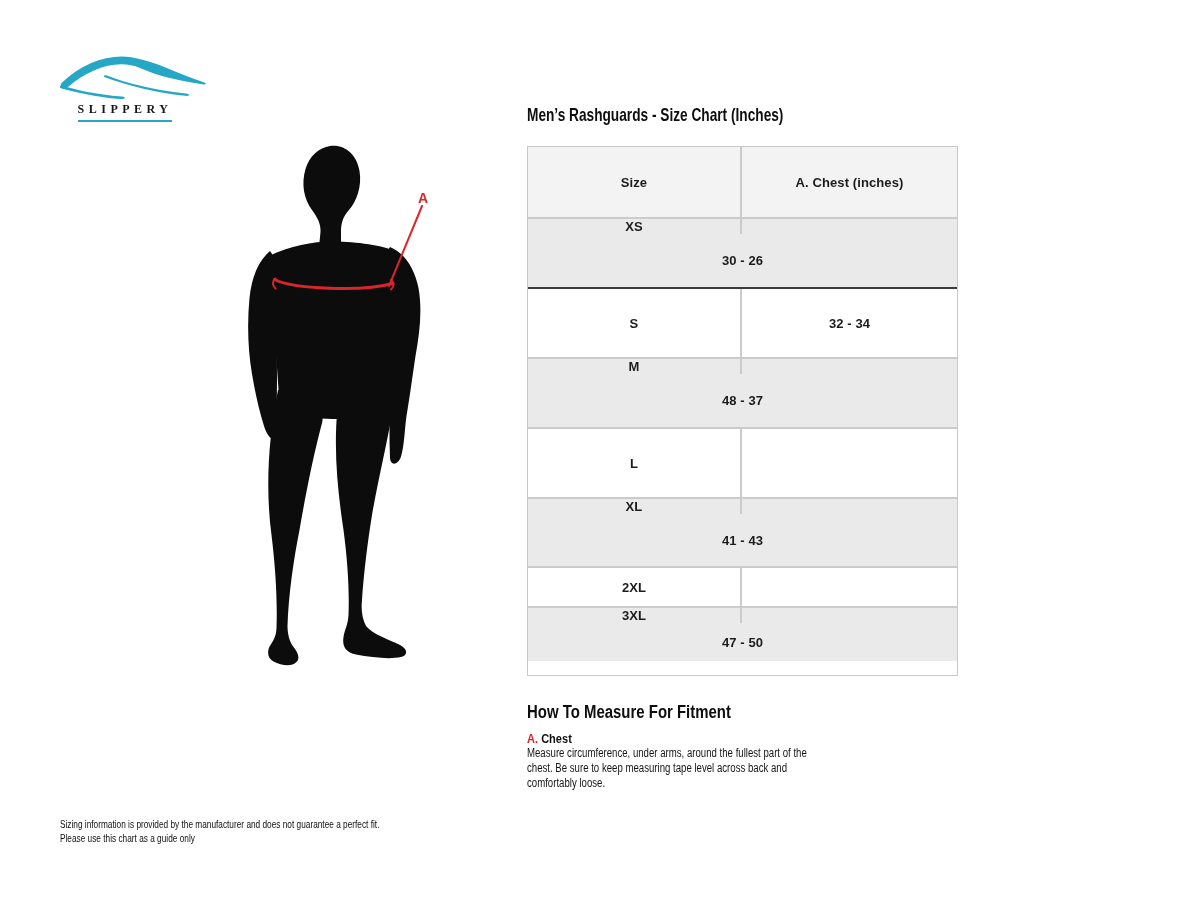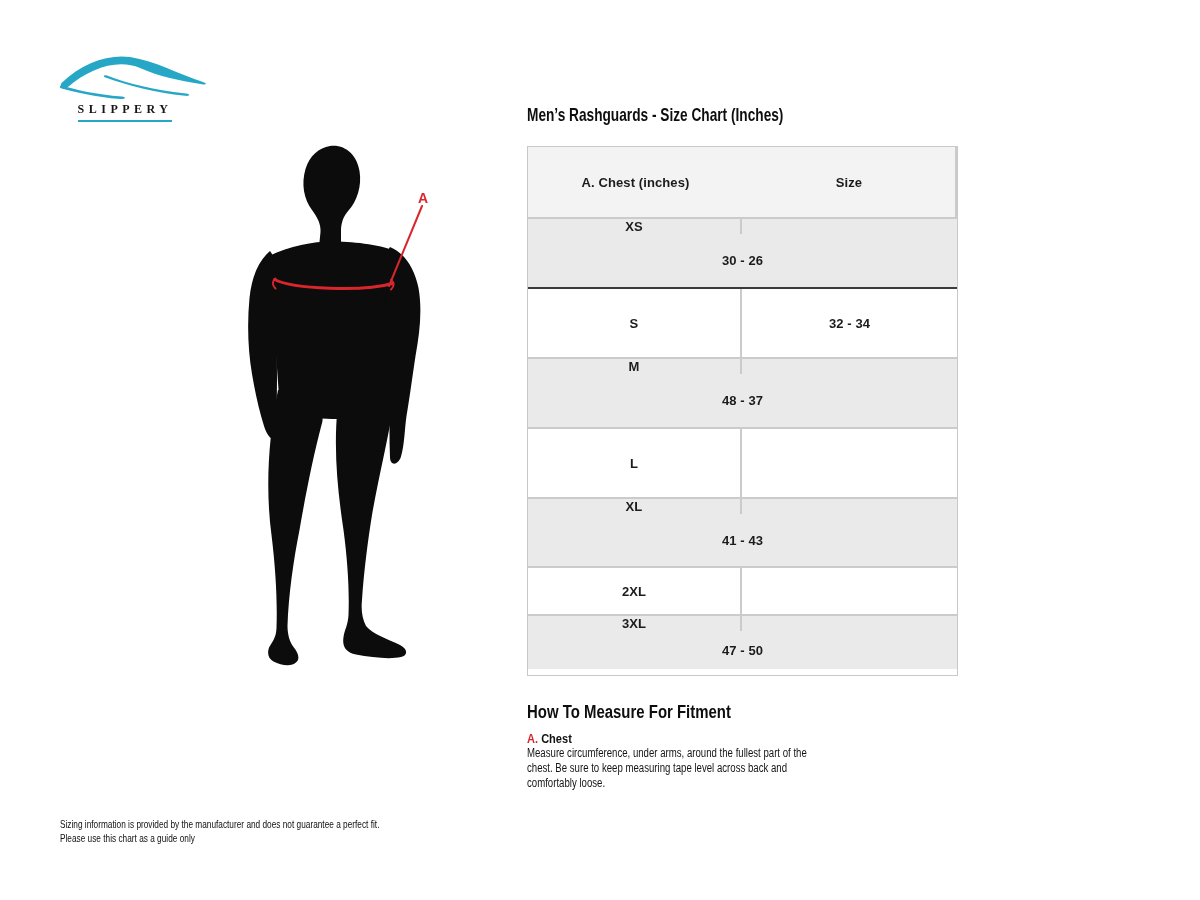--- a/index.html
+++ b/index.html
@@ -120,43 +120,43 @@
         <path stroke-width="2" d="M146 146 L179 66"></path>
       </g>
       <text class="marker-text" x="175" y="63" fill="#d9252c">A</text>
     </svg>
   </div>
 
   <div class="chart-title">Men’s Rashguards - Size Chart (Inches)</div>
 
   <div class="size-table">
     <div class="trow bg-header" style="height:70px">
+      <div class="cell c-size">Size</div>
       <div class="cell c-chest">A. Chest (inches)</div>
-      <div class="cell c-size">Size</div>
     </div>
     <div class="trow bg-shade" style="height:70px">
       <div class="cell c-size">XS</div>
       <div class="cell c-chest">30 - 26</div>
     </div>
     <div class="trow bg-white dark-divider" style="height:70px">
       <div class="cell c-size">S</div>
       <div class="cell c-chest">32 - 34</div>
     </div>
     <div class="trow bg-shade" style="height:70px">
       <div class="cell c-size">M</div>
       <div class="cell c-chest">48 - 37</div>
     </div>
     <div class="trow bg-white" style="height:70px">
       <div class="cell c-size">L</div>
     </div>
     <div class="trow bg-shade" style="height:69px">
       <div class="cell c-size">XL</div>
       <div class="cell c-chest">41 - 43</div>
     </div>
-    <div class="trow bg-white" style="height:48px">
+    <div class="trow bg-white" style="height:40px">
       <div class="cell c-size">2XL</div>
     </div>
     <div class="trow bg-shade" style="height:55px">
       <div class="cell c-size">3XL</div>
       <div class="cell c-chest">47 - 50</div>
     </div>
   </div>
 
   <div class="howto-heading">How To Measure For Fitment</div>
   <div class="howto-sub">

